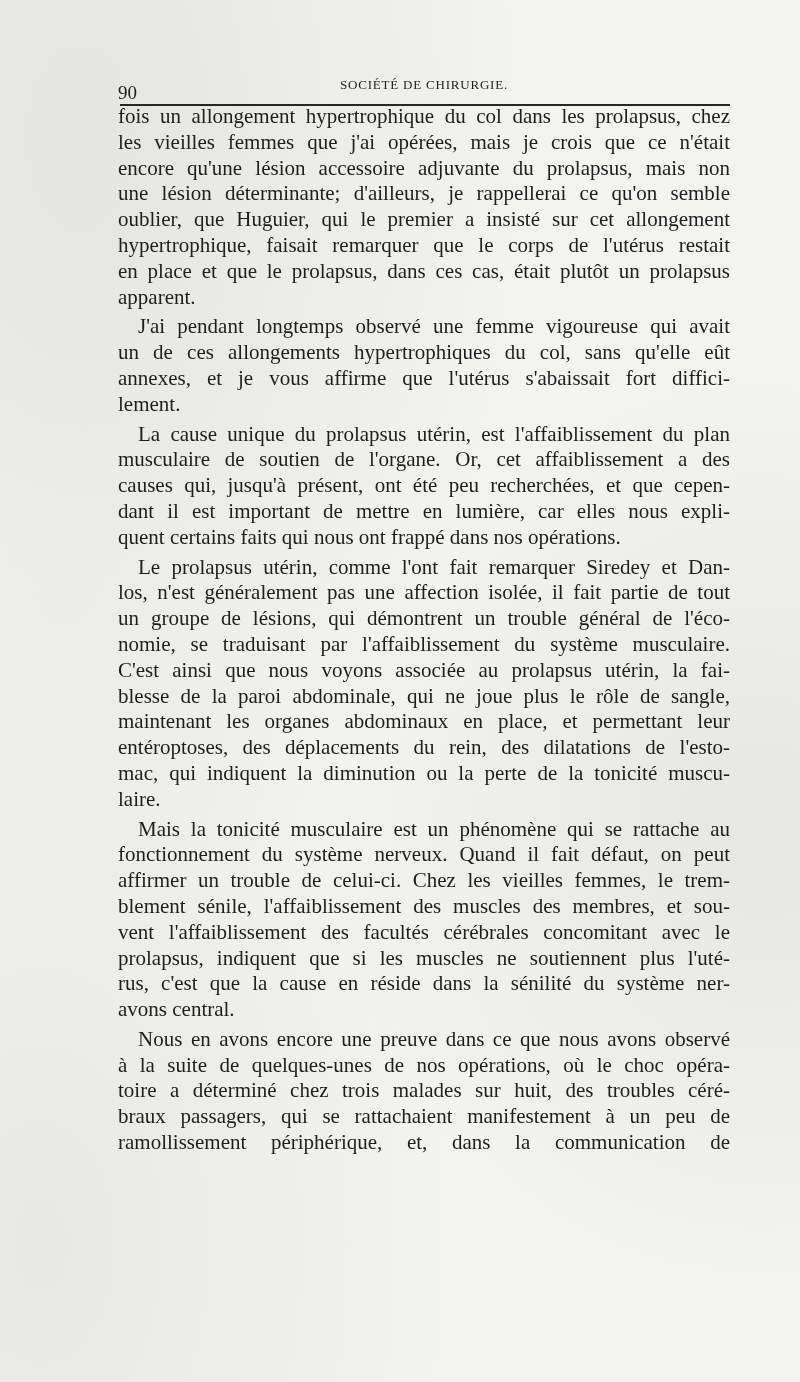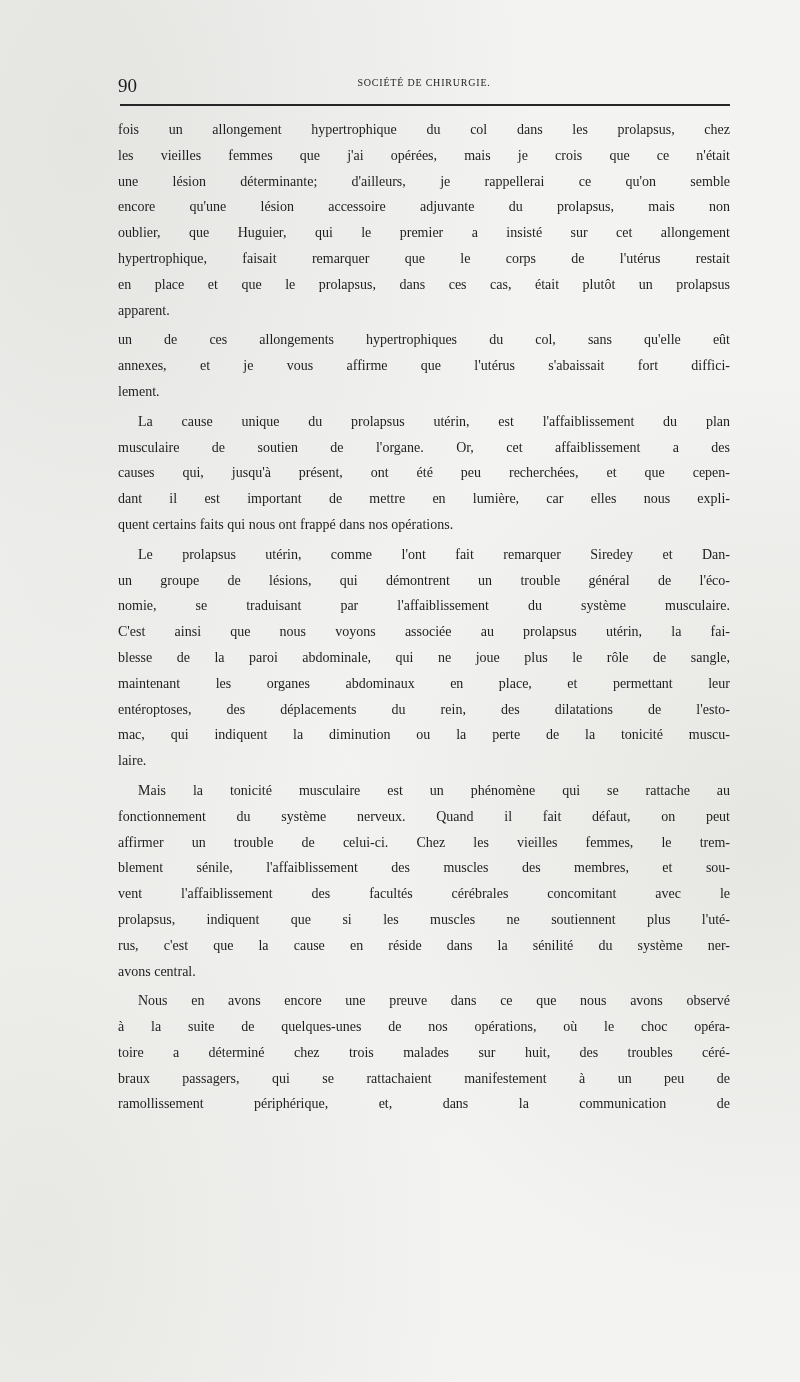--- a/index.html
+++ b/index.html
@@ -28,49 +28,49 @@
     .running-head {
       position: absolute;
       top: 72px;
       left: 0;
       width: 612px;
       height: 24px;
     }
     .page-number {
       position: absolute;
       left: 0;
-      top: 3px;
+      top: 10px;
       font-size: 19px;
       font-family: "Liberation Serif", serif;
     }
     .header-title {
       position: absolute;
       left: 0;
       width: 612px;
       top: 5px;
       text-align: center;
-      font-size: 10px;
+      font-size: 13px;
       letter-spacing: 0.8px;
       font-variant: small-caps;
       font-family: "Liberation Serif", serif;
     }
     .rule {
       position: absolute;
       top: 104px;
       left: 2px;
       width: 610px;
       height: 2px;
       background: #262626;
     }
     .body-text {
       position: absolute;
-      top: 117px;
+      top: 104px;
       left: 0;
       width: 612px;
-      font-size: 14px;
+      font-size: 21px;
       line-height: 25.8px;
     }
     .para {
       margin: 0 0 4px 0;
     }
     .line {
       display: block;
       white-space: nowrap;
       text-align: justify;
       text-align-last: justify;
@@ -89,41 +89,43 @@
 <div class="page">
   <div class="running-head">
     <span class="page-number">90</span>
     <span class="header-title">SOCIÉTÉ DE CHIRURGIE.</span>
   </div>
   <div class="rule"></div>
   <div class="body-text" id="body-text">
       <p class="para">
         <span class="line">fois un allongement hypertrophique du col dans les prolapsus, chez</span>
         <span class="line">les vieilles femmes que j'ai opérées, mais je crois que ce n'était</span>
+        <span class="line">encore qu'une lésion accessoire adjuvante du prolapsus, mais non</span>
         <span class="line">une lésion déterminante; d'ailleurs, je rappellerai ce qu'on semble</span>
-        <span class="line">encore qu'une lésion accessoire adjuvante du prolapsus, mais non</span>
         <span class="line">oublier, que Huguier, qui le premier a insisté sur cet allongement</span>
         <span class="line">hypertrophique, faisait remarquer que le corps de l'utérus restait</span>
         <span class="line">en place et que le prolapsus, dans ces cas, était plutôt un prolapsus</span>
         <span class="line last">apparent.</span>
       </p>
       <p class="para">
+        <span class="line indent">J'ai pendant longtemps observé une femme vigoureuse qui avait</span>
         <span class="line">un de ces allongements hypertrophiques du col, sans qu'elle eût</span>
         <span class="line">annexes, et je vous affirme que l'utérus s'abaissait fort diffici-</span>
         <span class="line last">lement.</span>
       </p>
       <p class="para">
         <span class="line indent">La cause unique du prolapsus utérin, est l'affaiblissement du plan</span>
         <span class="line">musculaire de soutien de l'organe. Or, cet affaiblissement a des</span>
         <span class="line">causes qui, jusqu'à présent, ont été peu recherchées, et que cepen-</span>
         <span class="line">dant il est important de mettre en lumière, car elles nous expli-</span>
         <span class="line last">quent certains faits qui nous ont frappé dans nos opérations.</span>
       </p>
       <p class="para">
         <span class="line indent">Le prolapsus utérin, comme l'ont fait remarquer Siredey et Dan-</span>
+        <span class="line">los, n'est généralement pas une affection isolée, il fait partie de tout</span>
         <span class="line">un groupe de lésions, qui démontrent un trouble général de l'éco-</span>
         <span class="line">nomie, se traduisant par l'affaiblissement du système musculaire.</span>
         <span class="line">C'est ainsi que nous voyons associée au prolapsus utérin, la fai-</span>
         <span class="line">blesse de la paroi abdominale, qui ne joue plus le rôle de sangle,</span>
         <span class="line">maintenant les organes abdominaux en place, et permettant leur</span>
         <span class="line">entéroptoses, des déplacements du rein, des dilatations de l'esto-</span>
         <span class="line">mac, qui indiquent la diminution ou la perte de la tonicité muscu-</span>
         <span class="line last">laire.</span>
       </p>
       <p class="para">

